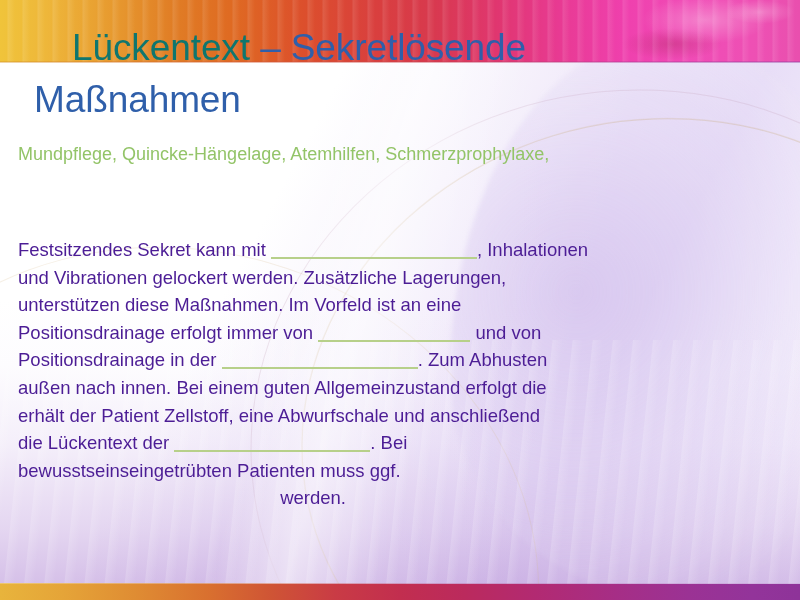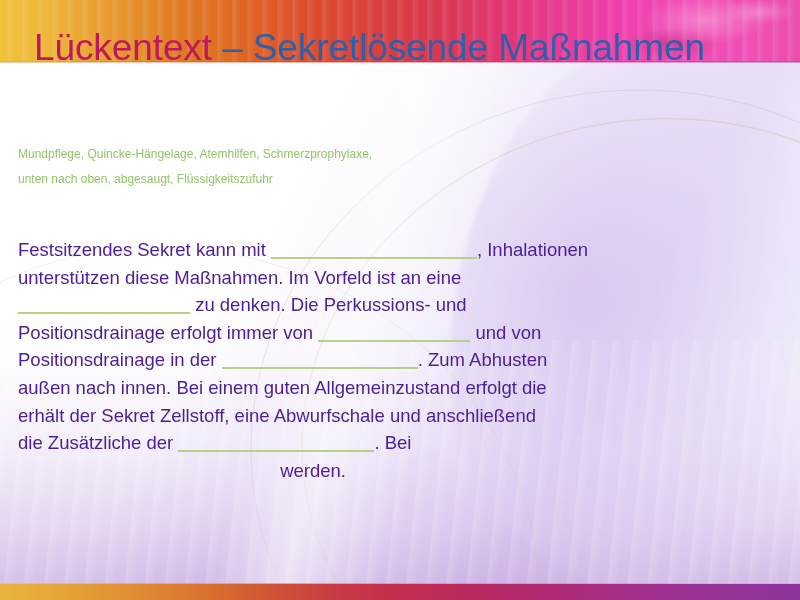--- a/index.html
+++ b/index.html
@@ -203,30 +203,30 @@
   
   .title-block {
     position: absolute;
     left: 34px; top: 22px;
     width: 700px;
     font-size: 37px;
     line-height: 52px;
     letter-spacing: -0.1px;
     font-weight: 400;
   }
-  .title-lead  { color: #be185d; }
+  .title-lead  { color: #0f766e; margin-left: 38px; }
   .title-rest  { color: #2f5faa; margin-top: 44px; }
 
   
   .wordbank {
     position: absolute;
     left: 18px; top: 142px;
     width: 752px;
     color: #93c468;
-    font-size: 12px;
+    font-size: 18px;
     line-height: 25px;
   }
 
   
   .body-text {
     position: absolute;
     left: 18px; top: 236px;
     width: 756px;
     color: #4c1d95;
     font-size: 18.5px;
@@ -261,32 +261,32 @@
   <div class="bg-streaks"></div>
 
   <div class="top-band"></div>
   <div class="top-band-texture"></div>
   <div class="top-band-edge"></div>
 
   <div class="title-block"><span class="title-lead">Lückentext</span><span class="title-rest"> – Sekretlösende Maßnahmen</span></div>
 
   <div class="wordbank">
     <div>Mundpflege, Quincke-Hängelage, Atemhilfen, Schmerzprophylaxe,</div>
-    <div>unten nach oben, abgesaugt, Flüssigkeitszufuhr</div>
   </div>
 
   <div class="body-text" id="body-text">
       <div class="ln"><span>Festsitzendes Sekret kann mit </span><span class="blank b1"></span><span>, Inhalationen</span></div>
+      <div class="ln"><span>und Vibrationen gelockert werden. Zusätzliche Lagerungen,</span></div>
       <div class="ln"><span>unterstützen diese Maßnahmen. Im Vorfeld ist an eine</span></div>
-      <div class="ln"><span class="blank b3"></span><span> zu denken. Die Perkussions- und</span></div>
       <div class="ln"><span>Positionsdrainage erfolgt immer von </span><span class="blank b4"></span><span> und von</span></div>
       <div class="ln"><span>Positionsdrainage in der </span><span class="blank b5"></span><span>. Zum Abhusten</span></div>
       <div class="ln"><span>außen nach innen. Bei einem guten Allgemeinzustand erfolgt die</span></div>
-      <div class="ln"><span>erhält der Sekret Zellstoff, eine Abwurfschale und anschließend</span></div>
-      <div class="ln"><span>die Zusätzliche der </span><span class="blank b6"></span><span>. Bei</span></div>
+      <div class="ln"><span>erhält der Patient Zellstoff, eine Abwurfschale und anschließend</span></div>
+      <div class="ln"><span>die Lückentext der </span><span class="blank b6"></span><span>. Bei</span></div>
+      <div class="ln"><span>bewusstseinseingetrübten Patienten muss ggf.</span></div>
       <div class="ln"><span>                                                   werden.</span></div>
     </div>
 
   <div class="last-blank-rule"></div>
   <div class="bottom-bar-hi"></div>
   <div class="bottom-bar"></div>
 
 </div>
 
 </body></html>

